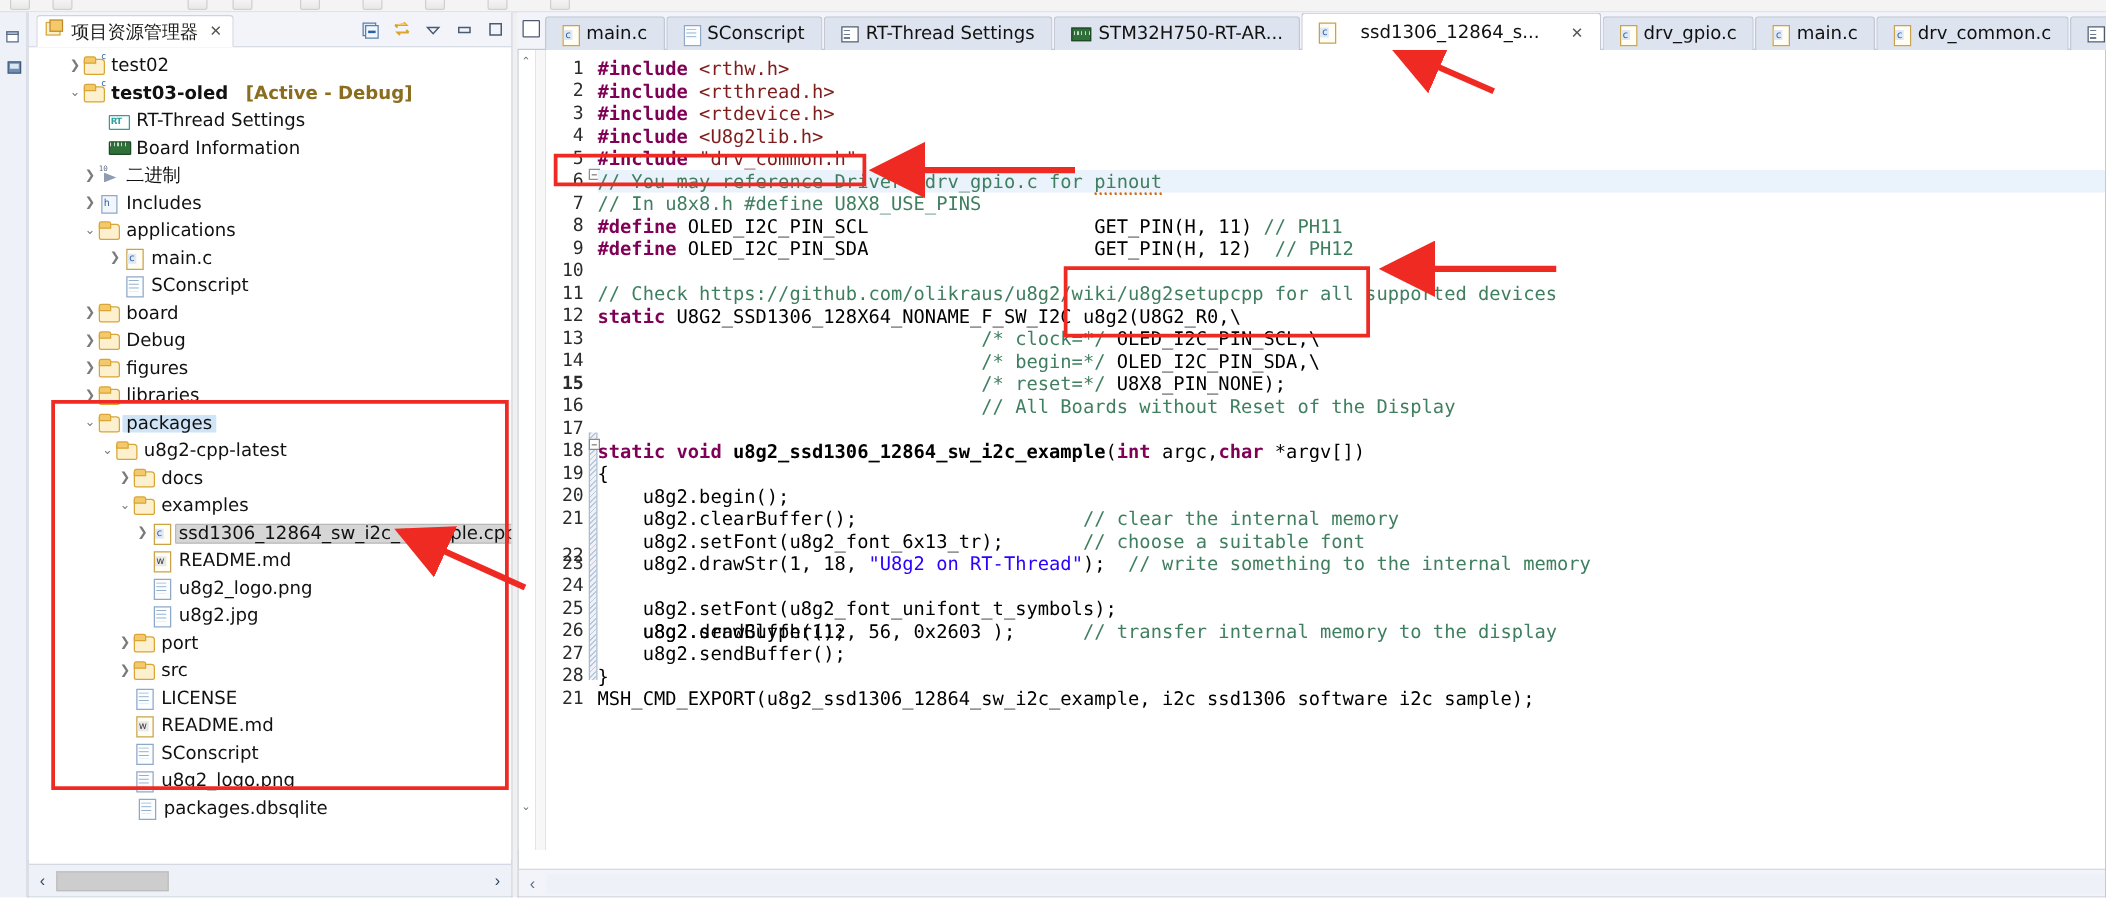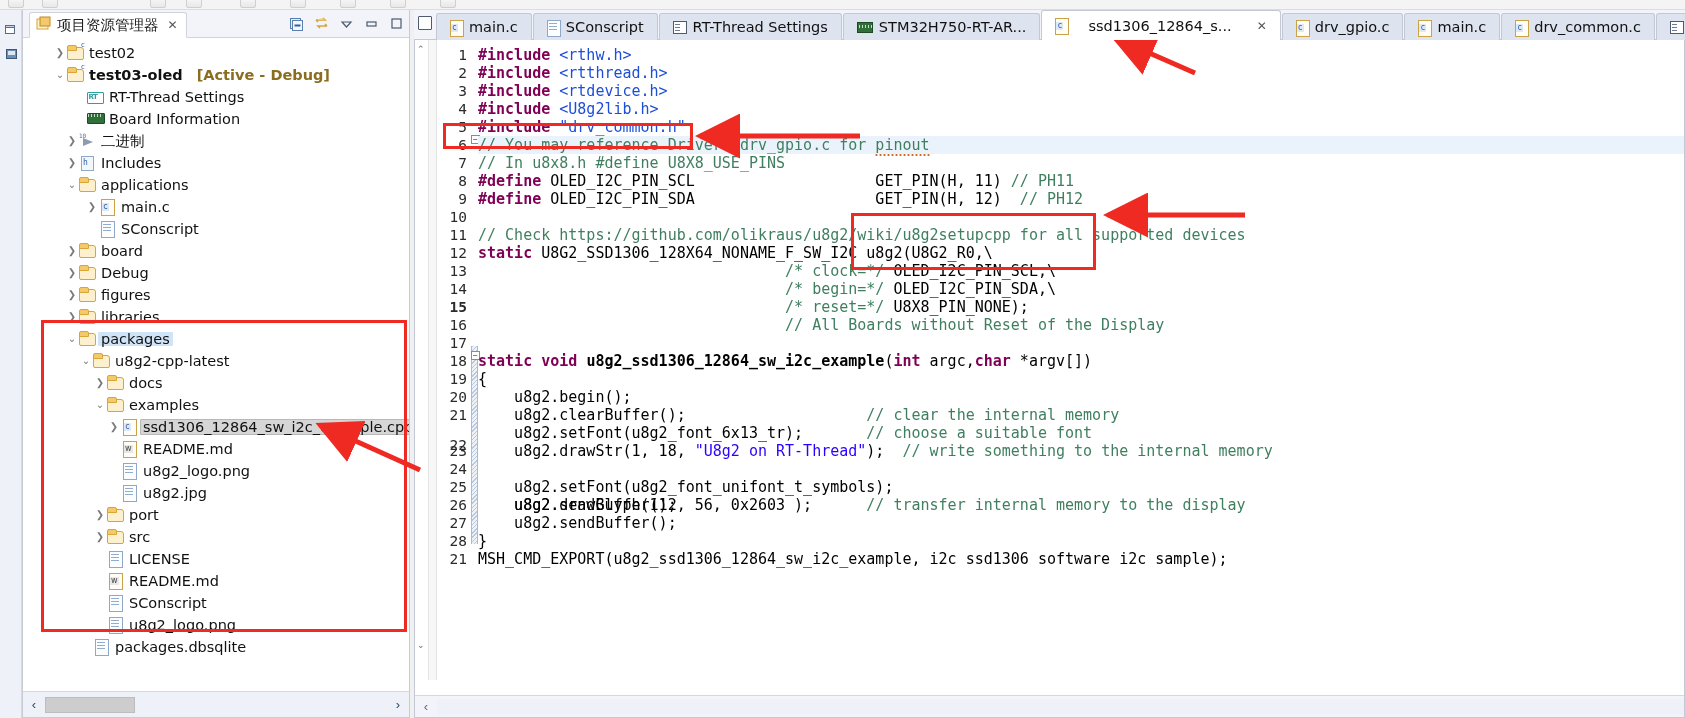--- a/index.html
+++ b/index.html
@@ -285,21 +285,21 @@
     white-space: pre;
     font-family: "DejaVu Sans Mono", monospace;
     font-size: 15px; line-height: 18px;
     color: #000000;
   }
   .cline.hl { background: #eaf2fb; width: 1208px; }
   .kw  { color: #7f0055; font-weight: bold; }
   .pp  { color: #7f0055; font-weight: bold; }
   .str { color: #2a00ff; }
   .cmt { color: #3f7f5f; }
-  .inc { color: #1d4ed8; }
+  .inc { color: #7f1d1d; }
   .fn  { font-weight: bold; }
   .squig {
     border-bottom: 2px solid transparent;
     background-image: radial-gradient(circle at 1.5px 3px, #d26a1e 1px, transparent 1.2px);
     background-size: 4px 4px; background-repeat: repeat-x; background-position: 0 100%;
     padding-bottom: 2px;
   }
   .fold-marker {
     position: absolute; left: 56px; width: 9px; height: 9px;
     border: 1px solid #8c8c8c; background: #ffffff;
@@ -532,21 +532,21 @@
         <div class="node" style="padding-left: 70px;">
           <span class="twisty empty"></span>
           <span class="nico"><span class="ic-file"></span></span>
           <span class="nlabel">SConscript</span>
         </div>
         <div class="node" style="padding-left: 70px;">
           <span class="twisty empty"></span>
           <span class="nico"><span class="ic-file"></span></span>
           <span class="nlabel">u8g2_logo.png</span>
         </div>
-        <div class="node" style="padding-left: 56px;">
+        <div class="node" style="padding-left: 72px;">
           <span class="twisty empty"></span>
           <span class="nico"><span class="ic-file"></span></span>
           <span class="nlabel">packages.dbsqlite</span>
         </div>
       </div>
 
     <div class="red-box" style="left:18px; top:310px; width:366px; height:312px;"></div>
 
     <div class="ex-hscroll">
       <div class="hs-arrow">‹</div>

